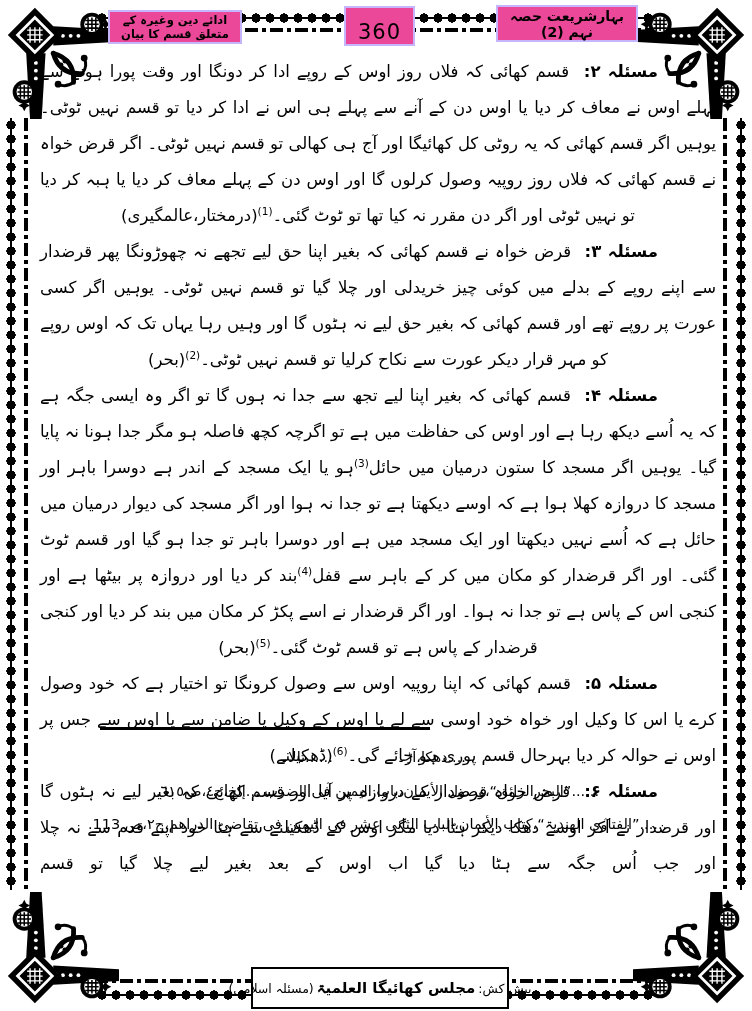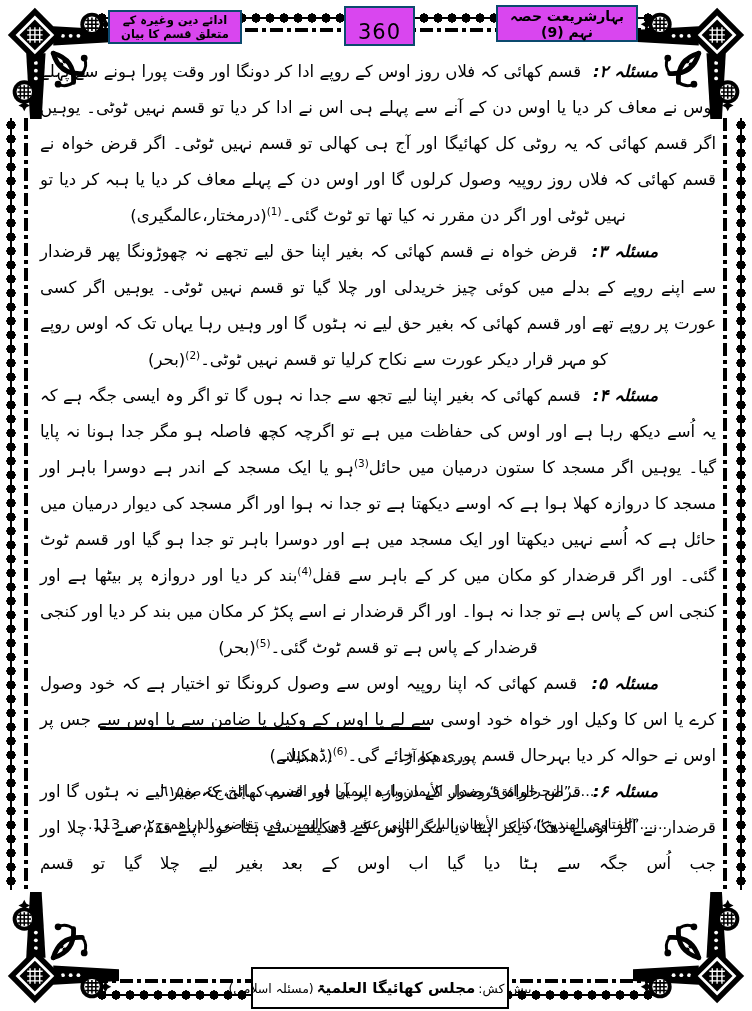--- a/index.html
+++ b/index.html
@@ -31,32 +31,32 @@
   .right-bead{left:736px;top:118px;height:772px;}
   .right-dash{left:723px;top:118px;height:772px;}
 
   .corner{position:absolute;width:116px;height:116px;z-index:2;}
   .tl{left:3px;top:3px;}
   .tr{right:3px;top:3px;transform:scaleX(-1);}
   .bl{left:3px;bottom:3px;transform:scaleY(-1);}
   .br{right:3px;bottom:3px;transform:scale(-1,-1);}
 
   
-  .hbox{position:absolute;background:#d946ef;border:2px solid #0c4a6e;z-index:3;
+  .hbox{position:absolute;background:#ec4899;border:2px solid #c4b5fd;z-index:3;
     display:flex;align-items:center;justify-content:center;direction:rtl;text-align:center;}
   .hbox-book{left:496px;top:5px;width:138px;height:33px;font-size:14px;font-weight:bold;}
   .hbox-page{left:344px;top:6px;width:67px;height:36px;font-size:21px;font-weight:normal;
     font-family:"DejaVu Sans","Liberation Sans",sans-serif;letter-spacing:1px;align-items:flex-end;}
   .hbox-chapter{left:108px;top:10px;width:130px;height:30px;font-size:11.5px;font-weight:bold;}
 
   
   .main-text{position:absolute;left:40px;top:54px;width:676px;z-index:2;
     direction:rtl;text-align:justify;font-size:16.5px;line-height:36px;}
   .main-text p{margin:0;text-indent:58px;}
-  .mhead{font-weight:bold;font-style:italic;}
+  .mhead{font-weight:bold;}
   .main-text sup{font-size:10.5px;line-height:0;vertical-align:super;}
   .last-center{text-align-last:center;}
   .last-right{text-align-last:auto;}
   .last-justify{text-align-last:justify;}
 
   
   .fn-sep{position:absolute;left:100px;top:727px;width:330px;height:3px;background:#000;z-index:2;}
   .footnotes{position:absolute;left:55px;top:741px;width:645px;z-index:2;direction:rtl;
     font-size:14.5px;line-height:33.5px;}
   .fn-row{display:flex;justify-content:center;gap:64px;white-space:nowrap;}
@@ -125,21 +125,21 @@
   <div class="bead-h top-bead"></div>
   <div class="dash-h top-dash"></div>
   <div class="dash-h bottom-dash"></div>
   <div class="bead-h bottom-bead"></div>
   <div class="bead-v left-bead"></div>
   <div class="dash-v left-dash"></div>
   <div class="bead-v right-bead"></div>
   <div class="dash-v right-dash"></div>
 
   <div class="hbox hbox-book">
-    <span>بہارشریعت حصہ نہم (9)</span>
+    <span>بہارشریعت حصہ نہم (2)</span>
   </div>
   <div class="hbox hbox-page">
     <span>360</span>
   </div>
   <div class="hbox hbox-chapter">
     <span>ادائے دین وغیرہ کے متعلق قسم کا بیان</span>
   </div>
 
   <main class="main-text">
       <p class="masala last-center"><span class="mhead">مسئلہ ۲:&nbsp; </span><span>قسم کھائی کہ فلاں روز اوس کے روپے ادا کر دونگا اور وقت پورا ہونے سے پہلے اوس نے معاف کر دیا یا اوس دن کے آنے سے پہلے ہی اس نے ادا کر دیا تو قسم نہیں ٹوٹی۔ یوہیں اگر قسم کھائی کہ یہ روٹی کل کھائیگا اور آج ہی کھالی تو قسم نہیں ٹوٹی۔ اگر قرض خواہ نے قسم کھائی کہ فلاں روز روپیہ وصول کرلوں گا اور اوس دن کے پہلے معاف کر دیا یا ہبہ کر دیا تو نہیں ٹوٹی اور اگر دن مقرر نہ کیا تھا تو ٹوٹ گئی۔</span><sup>(1)</sup><span>(درمختار،عالمگیری)</span></p>

